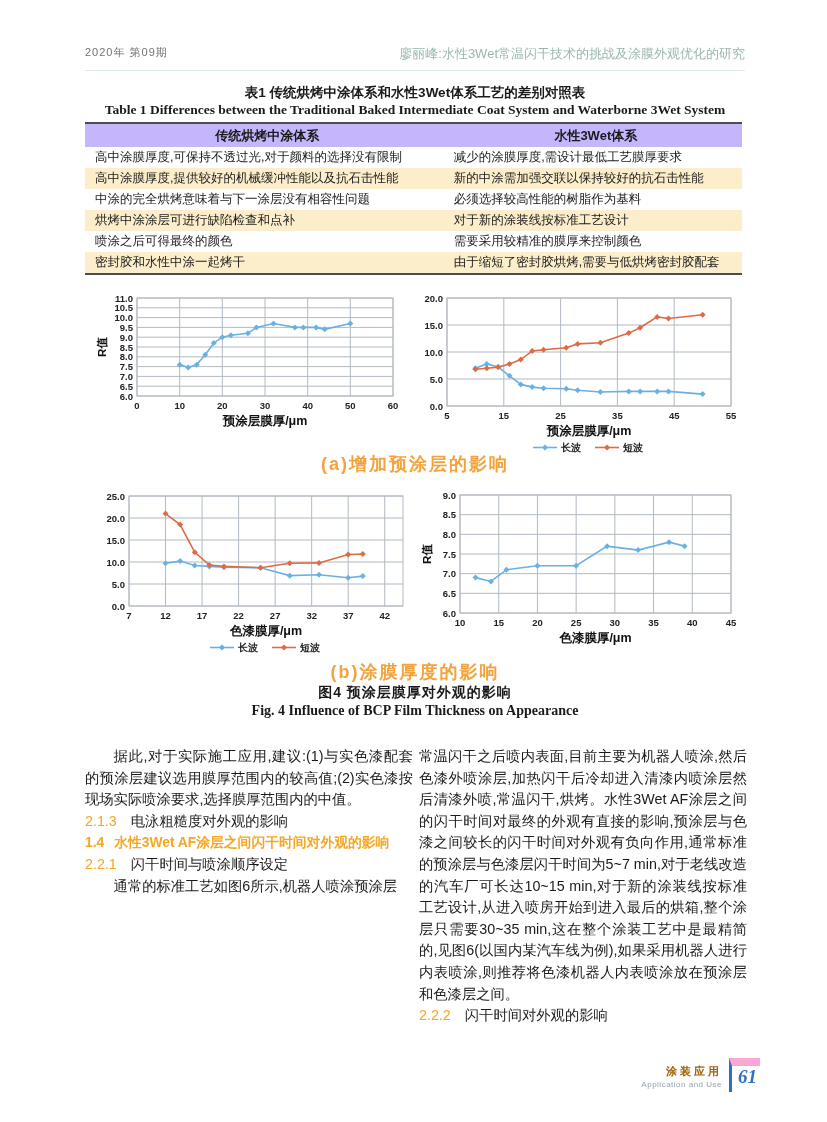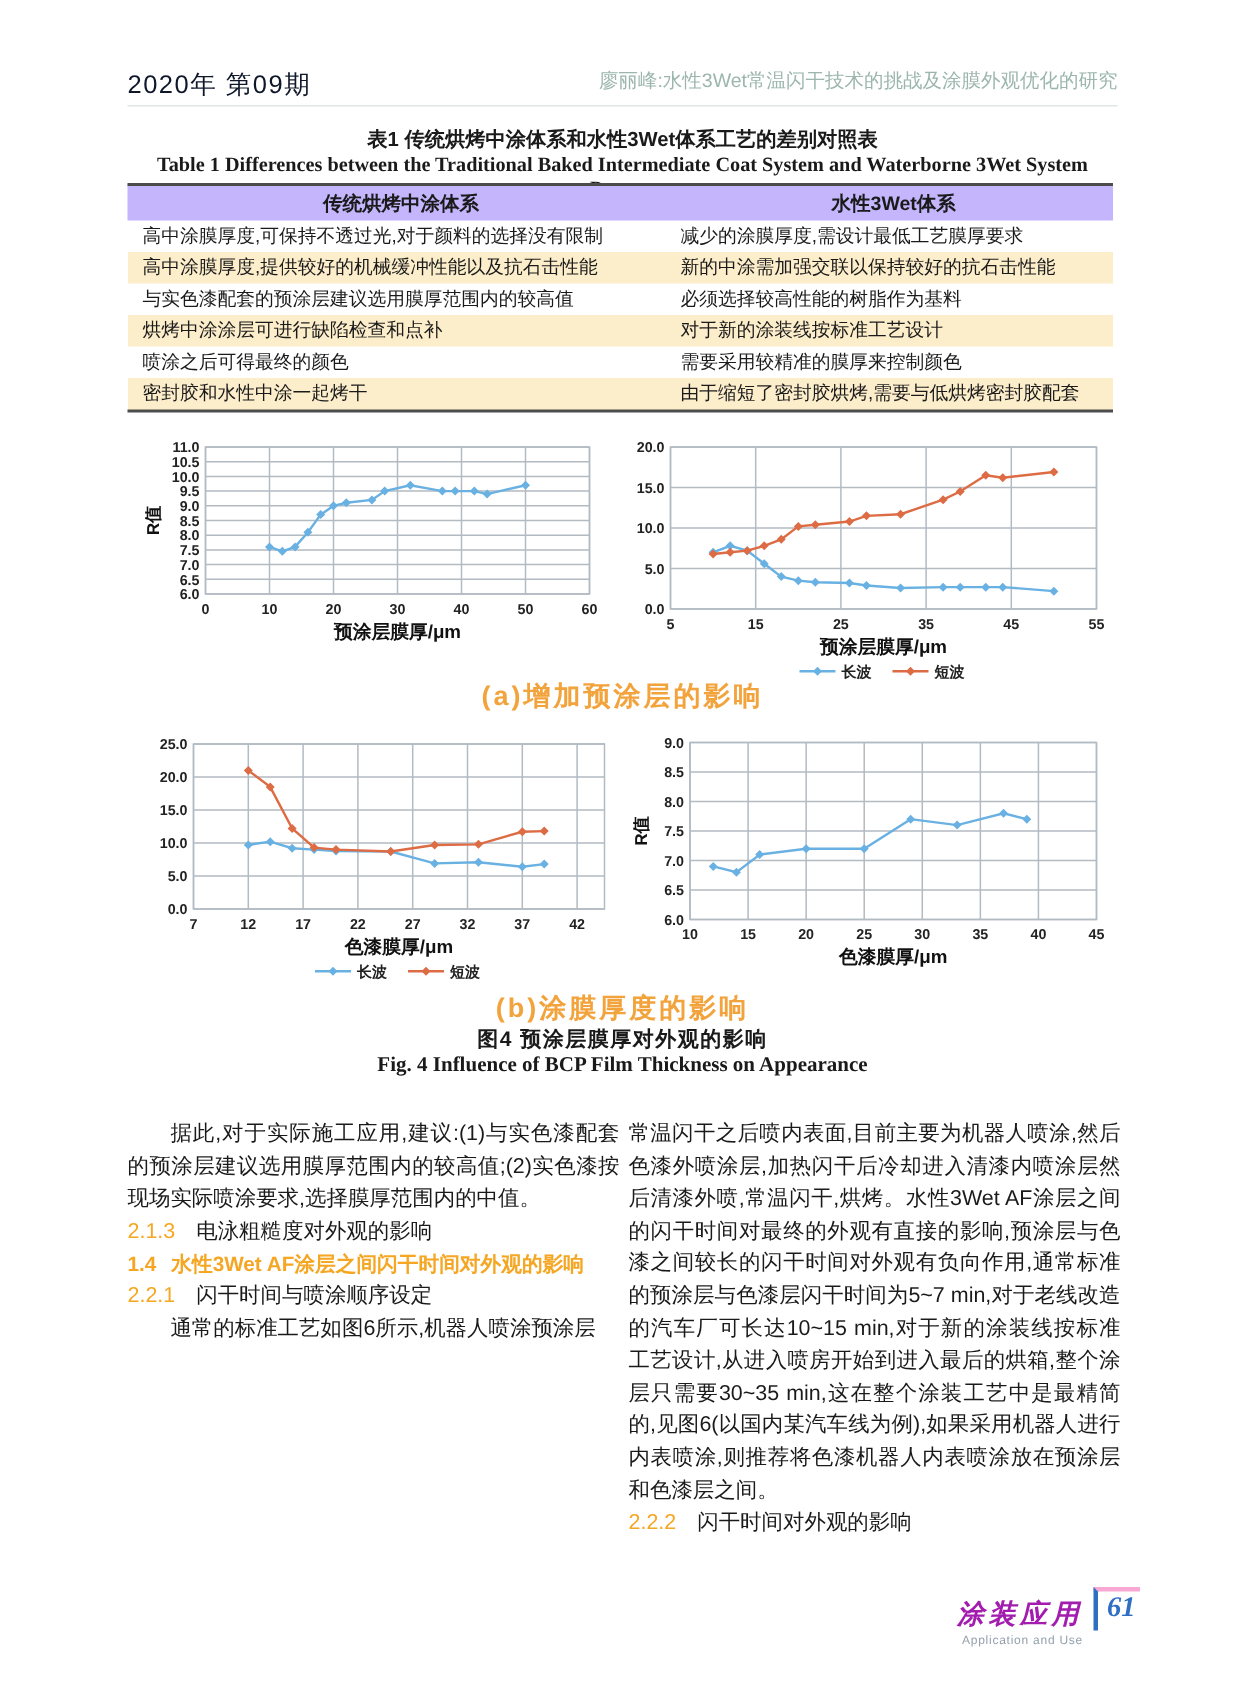--- a/index.html
+++ b/index.html
@@ -1,20 +1,20 @@
 <!DOCTYPE html>
 <html><head>
 <meta charset="utf-8">
 <style>
   html,body{margin:0;padding:0;}
   body{width:827px;height:1122px;background:#ffffff;position:relative;
        font-family:"Liberation Sans",sans-serif;color:#1a1a1a;overflow:hidden;}
   .abs{position:absolute;}
   
-  .hdr-issue{left:85px;top:45px;font-size:17px;color:#0f172a;letter-spacing:1px;}
+  .hdr-issue{left:85px;top:45px;font-size:11px;color:#737373;letter-spacing:1px;}
   .hdr-title{right:82px;top:45px;font-size:13px;color:#9cb6ae;}
   .hdr-rule{left:85px;top:70px;width:660px;height:1px;background:#dde7e3;}
   
   .tbl-title-zh{left:85px;top:84px;width:660px;text-align:center;font-size:13.5px;font-weight:bold;}
   .tbl-title-en{left:85px;top:102px;width:660px;text-align:center;font-size:13.5px;font-weight:bold;
                 font-family:"Liberation Serif",serif;}
   
   table.cmp{left:85px;top:122px;width:657px;border-collapse:collapse;position:absolute;
             border-top:2px solid #4c4c4c;border-bottom:2px solid #4c4c4c;table-layout:fixed;}
   table.cmp th{background:#c4b5fd;height:23px;font-size:13px;font-weight:600;text-align:center;padding:0;}
@@ -33,23 +33,23 @@
   .col-left{left:85px;} .col-right{left:419px;}
   .col p{margin:0;}
   .col p.ind{text-indent:2em;}
   .h2{color:#f5a623;font-weight:bold;font-size:13.8px;white-space:nowrap;}
   .h3{font-size:14.3px;}
   .hnum{color:#f5a623;margin-right:14px;margin-top:13px;}
   .h2 .hnum{margin-right:10px;}
   
   .ftr{top:1058px;right:67px;display:flex;align-items:flex-start;gap:7px;}
   .ftr-text{text-align:right;margin-top:6px;}
-  .ftr-zh{font-size:18px;font-weight:bold;color:#a21caf;letter-spacing:3px;font-style:italic;}
+  .ftr-zh{font-size:11px;font-weight:bold;color:#a16207;letter-spacing:3px;}
   .ftr-en{font-size:8px;color:#93a1ad;margin-top:1px;letter-spacing:.5px;}
-  .ftr-num{border-left:3px solid #2f6fc3;border-top:3px solid #f9a8d4;padding:1px 3px 6px 6px;
+  .ftr-num{border-left:3px solid #2f6fc3;border-top:8px solid #f9a8d4;padding:1px 3px 6px 6px;
            font-family:"Liberation Serif",serif;font-style:italic;font-weight:bold;
            font-size:19px;color:#2f6fc3;line-height:1;}
   #charts{position:absolute;inset:0;pointer-events:none;}
 </style>
 </head>
 <body>
 
 <div class="abs hdr-issue">2020年 第09期</div>
 <div class="abs hdr-title">廖丽峰:水性3Wet常温闪干技术的挑战及涂膜外观优化的研究</div>
 <div class="abs hdr-rule"></div>
@@ -71,21 +71,21 @@
   <tbody>
       <tr>
         <td>高中涂膜厚度,可保持不透过光,对于颜料的选择没有限制</td>
         <td>减少的涂膜厚度,需设计最低工艺膜厚要求</td>
       </tr>
       <tr class="alt">
         <td>高中涂膜厚度,提供较好的机械缓冲性能以及抗石击性能</td>
         <td>新的中涂需加强交联以保持较好的抗石击性能</td>
       </tr>
       <tr>
-        <td>与实色漆配套的预涂层建议选用膜厚范围内的较高值</td>
+        <td>中涂的完全烘烤意味着与下一涂层没有相容性问题</td>
         <td>必须选择较高性能的树脂作为基料</td>
       </tr>
       <tr class="alt">
         <td>烘烤中涂涂层可进行缺陷检查和点补</td>
         <td>对于新的涂装线按标准工艺设计</td>
       </tr>
       <tr>
         <td>喷涂之后可得最终的颜色</td>
         <td>需要采用较精准的膜厚来控制颜色</td>
       </tr>

